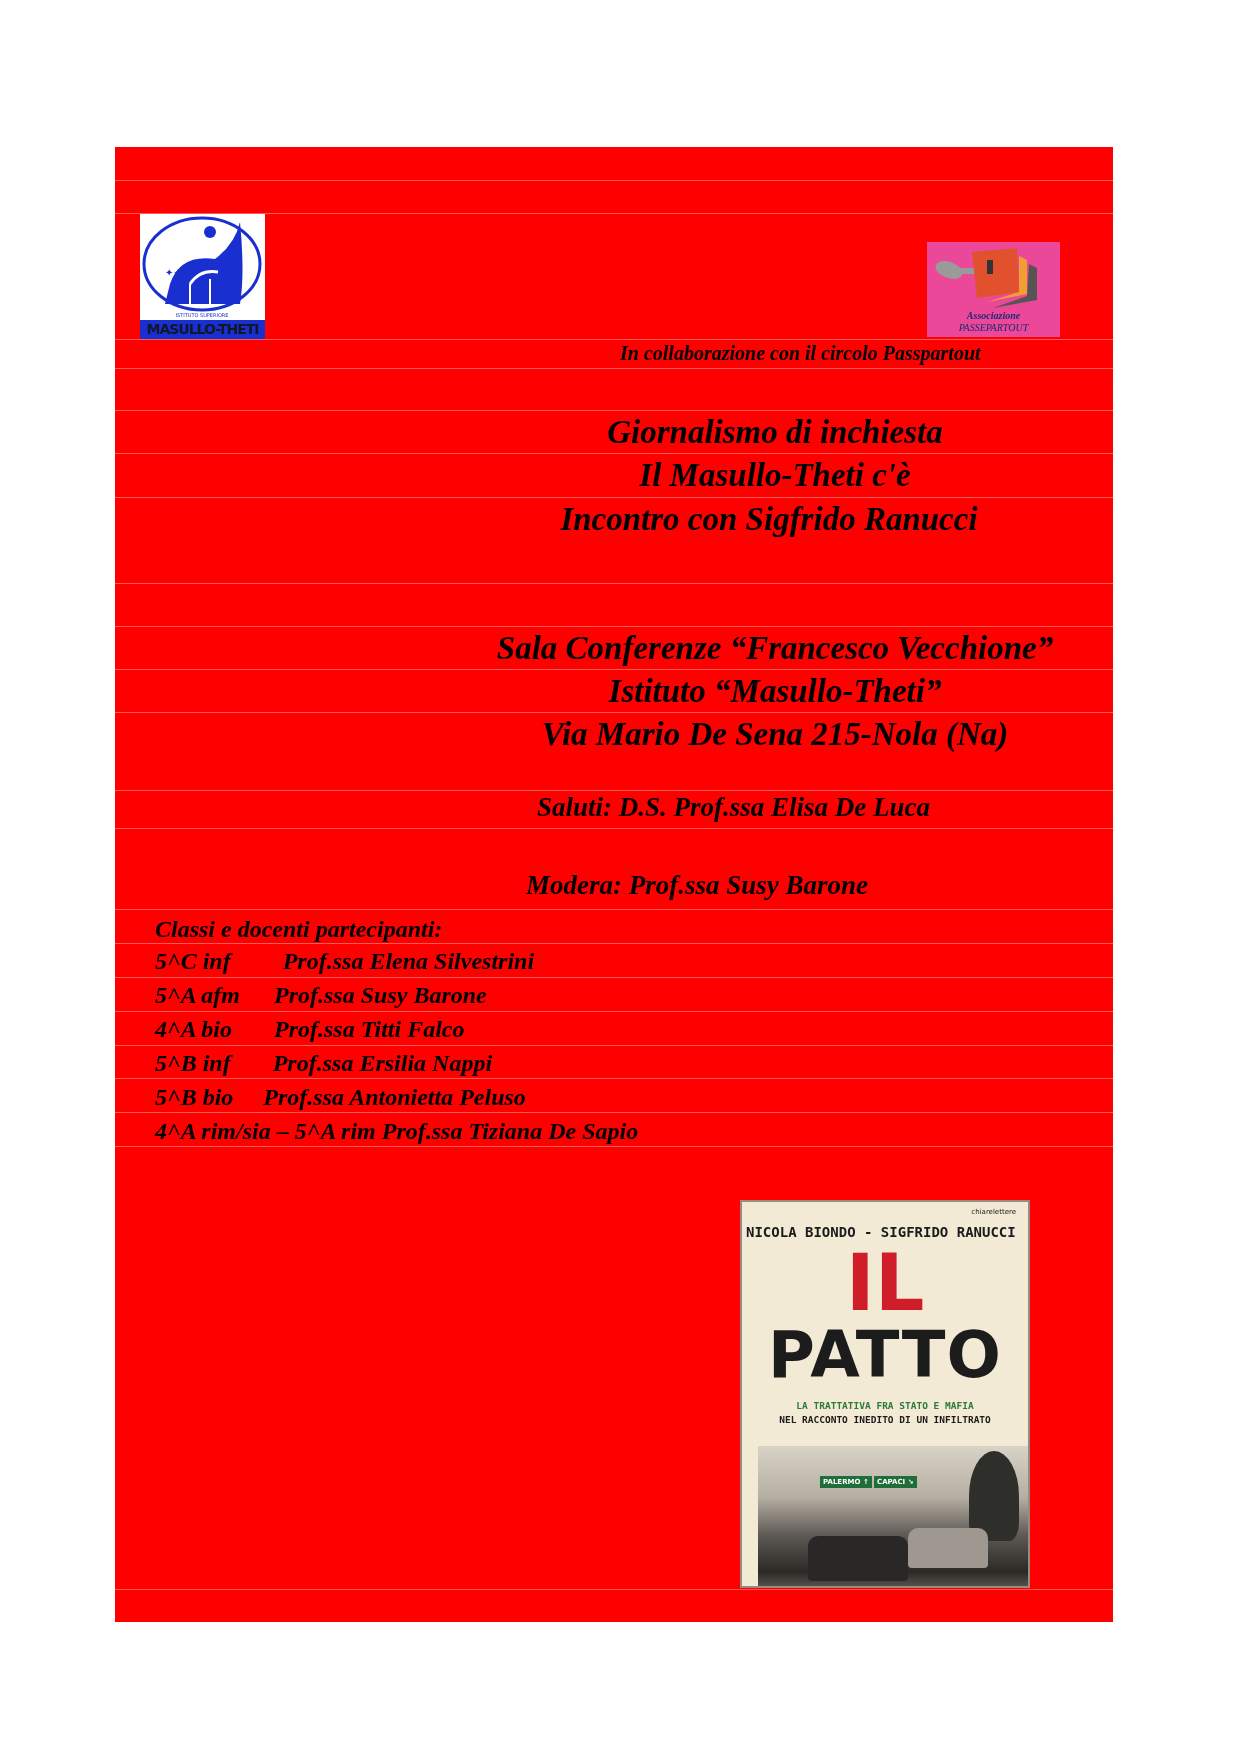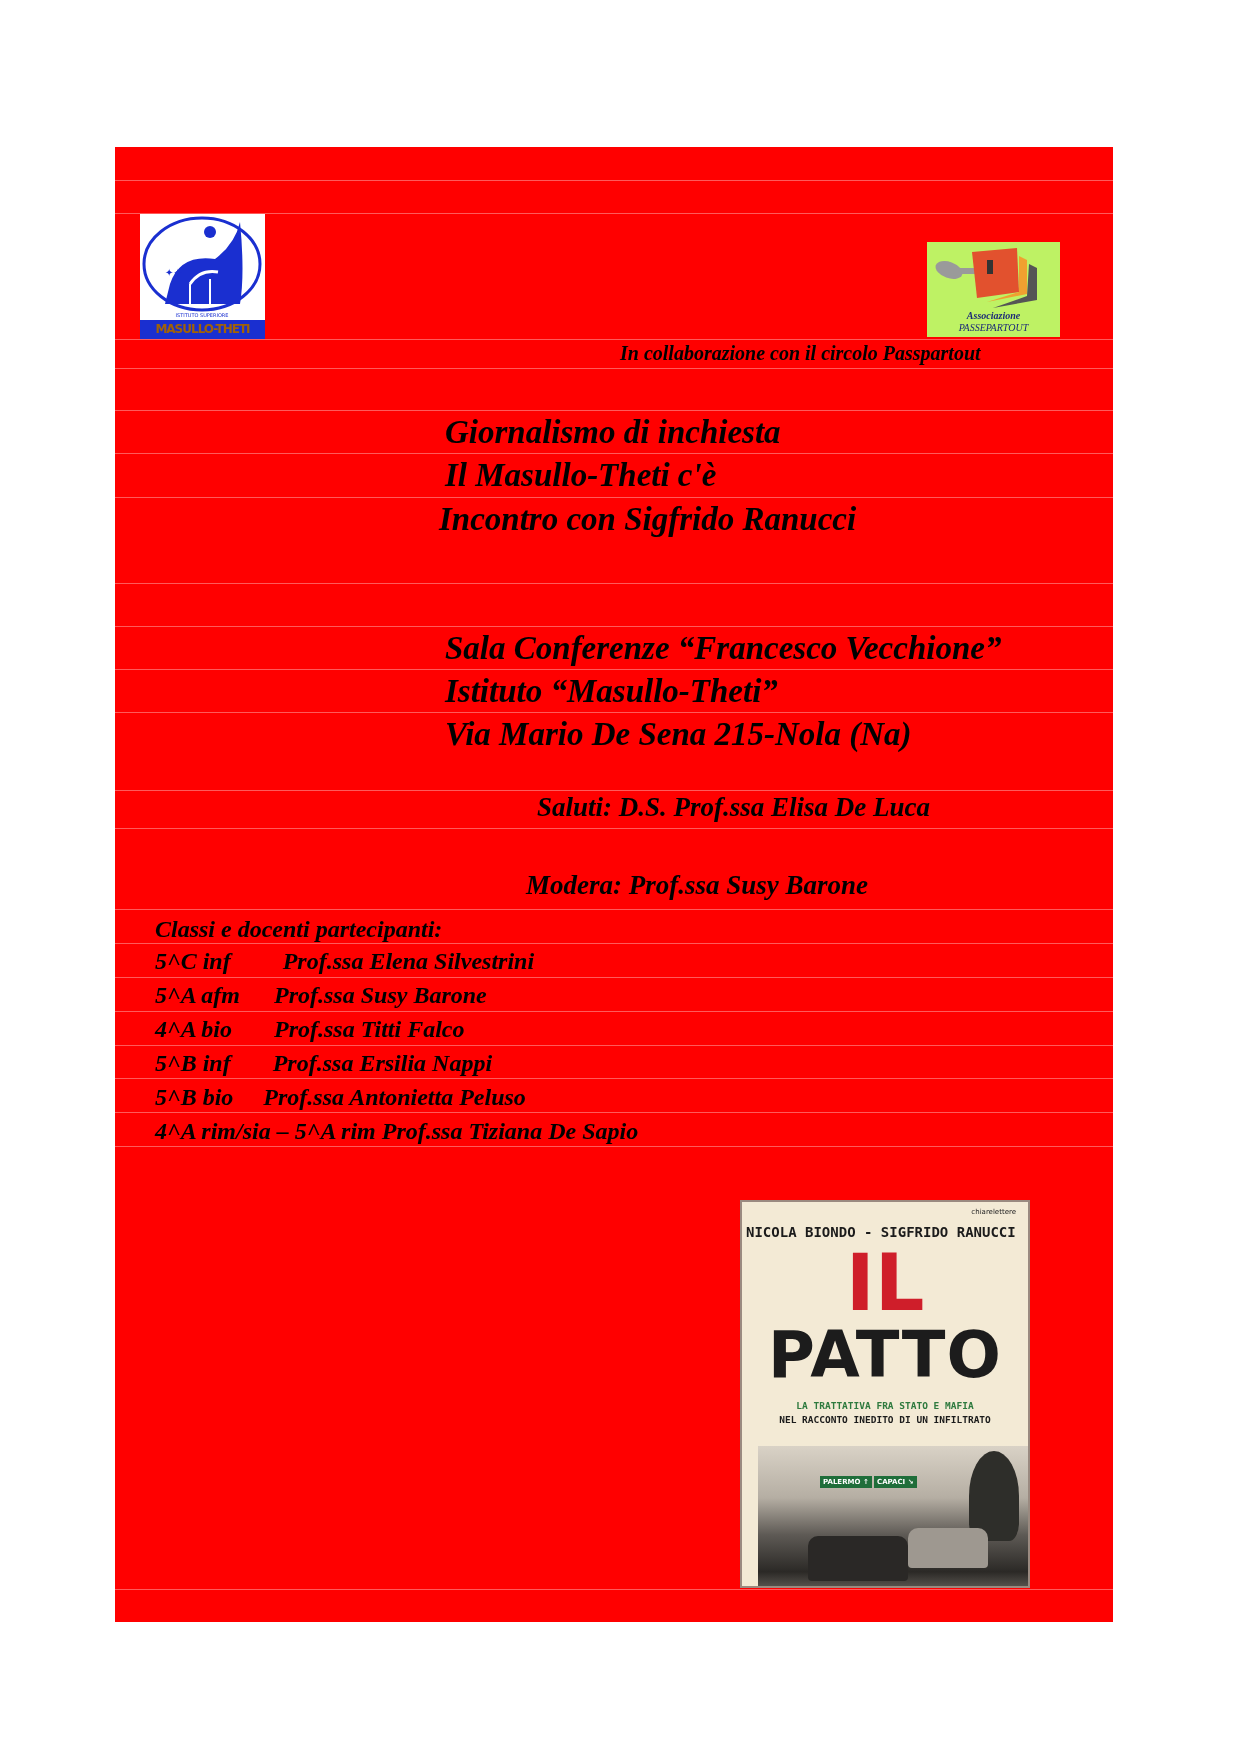--- a/index.html
+++ b/index.html
@@ -1,24 +1,24 @@
 <!DOCTYPE html>
 <html><head>
 <meta charset="utf-8">
 <style>
   html,body{margin:0;padding:0;}
   body{width:1241px;height:1754px;background:#ffffff;position:relative;overflow:hidden;
        font-family:"Liberation Serif","DejaVu Serif",serif;}
   .panel{position:absolute;left:115px;top:147px;width:998px;height:1475px;background:#ff0000;}
   .rule{position:absolute;left:0;width:100%;height:1px;background:#ff5a5a;}
   .txt{position:absolute;font-style:italic;font-weight:bold;color:#000;white-space:nowrap;}
-  .center{text-align:left;}
+  .center{text-align:center;}
   
   .logo-masullo{position:absolute;left:25px;top:67px;width:125px;height:125px;background:#fff;overflow:hidden;}
-  .logo-pass{position:absolute;left:812px;top:95px;width:133px;height:95px;background:#bef264;}
+  .logo-pass{position:absolute;left:812px;top:95px;width:133px;height:95px;background:#ec4899;}
   .pass-cap{position:absolute;left:0;width:100%;text-align:center;font-style:italic;font-weight:bold;color:#1c2a78;}
   
   .portrait{position:absolute;left:0;top:263px;width:322px;height:382px;background:#fff;}
   .portrait-img{position:absolute;left:3px;top:3px;width:303px;height:376px;overflow:hidden;
      background:linear-gradient(90deg,#2b2d33 0%,#4a4e57 40%,#2a3444 75%,#1a2638 100%);}
   .face{position:absolute;left:55px;top:40px;width:200px;height:240px;border-radius:48% 48% 44% 44%;
      background:radial-gradient(ellipse at 50% 45%,#d9a07e 0%,#c08262 55%,#8a5a44 100%);}
   .hair{position:absolute;left:40px;top:10px;width:230px;height:110px;border-radius:50% 50% 30% 30%;background:#2a2320;}
   .beard{position:absolute;left:80px;top:200px;width:150px;height:80px;border-radius:0 0 50% 50%;background:#8d7a70;opacity:.85;}
   .shirt{position:absolute;left:0;top:270px;width:303px;height:110px;background:#eeeeee;border-radius:40% 40% 0 0;}
@@ -71,21 +71,21 @@
       <ellipse cx="62" cy="50" rx="58" ry="46" fill="none" stroke="#1a2fd0" stroke-width="3"></ellipse>
       <circle cx="70" cy="18" r="6" fill="#1a2fd0"></circle>
       <path d="M30 70 Q40 40 75 45 Q95 30 100 8 Q105 60 100 90 L25 90 Z" fill="#1a2fd0"></path>
       <path d="M50 70 Q60 55 78 58" fill="none" stroke="#fff" stroke-width="3"></path>
       <line x1="50" y1="70" x2="50" y2="90" stroke="#fff" stroke-width="2"></line>
       <line x1="70" y1="65" x2="70" y2="90" stroke="#fff" stroke-width="2"></line>
       <text x="25" y="62" fill="#1a2fd0" font-size="10">✦✦</text>
       <text x="62" y="103" fill="#1a2fd0" font-size="5" text-anchor="middle" font-family="DejaVu Sans, sans-serif">ISTITUTO SUPERIORE</text>
       <rect x="0" y="106" width="125" height="19" fill="#1a2fd0"></rect>
     </svg>
-    <div style="position:absolute;left:0;top:106px;width:125px;text-align:center;color:#a16207;font-family:'DejaVu Sans',sans-serif;font-weight:bold;font-size:12px;line-height:19px;letter-spacing:-1px;">MASULLO-THETI</div>
+    <div style="position:absolute;left:0;top:106px;width:125px;text-align:center;color:#0f172a;font-family:'DejaVu Sans',sans-serif;font-weight:bold;font-size:14px;line-height:19px;letter-spacing:-1px;">MASULLO-THETI</div>
   </div>
 
   <div class="logo-pass">
     <svg width="133" height="70" viewBox="0 0 133 70">
       <ellipse cx="22" cy="28" rx="14" ry="8" fill="#9a9a9a" transform="rotate(20 22 28)"></ellipse>
       <rect x="30" y="26" width="20" height="6" fill="#9a9a9a"></rect>
       <path d="M45 10 L90 6 L92 50 L50 56 Z" fill="#e2512e"></path>
       <path d="M92 14 L100 18 L100 52 L60 60 L92 50 Z" fill="#f0a030"></path>
       <path d="M102 22 L110 26 L110 58 L66 66 L100 54 Z" fill="#555"></path>
       <rect x="60" y="18" width="6" height="14" fill="#333"></rect>

